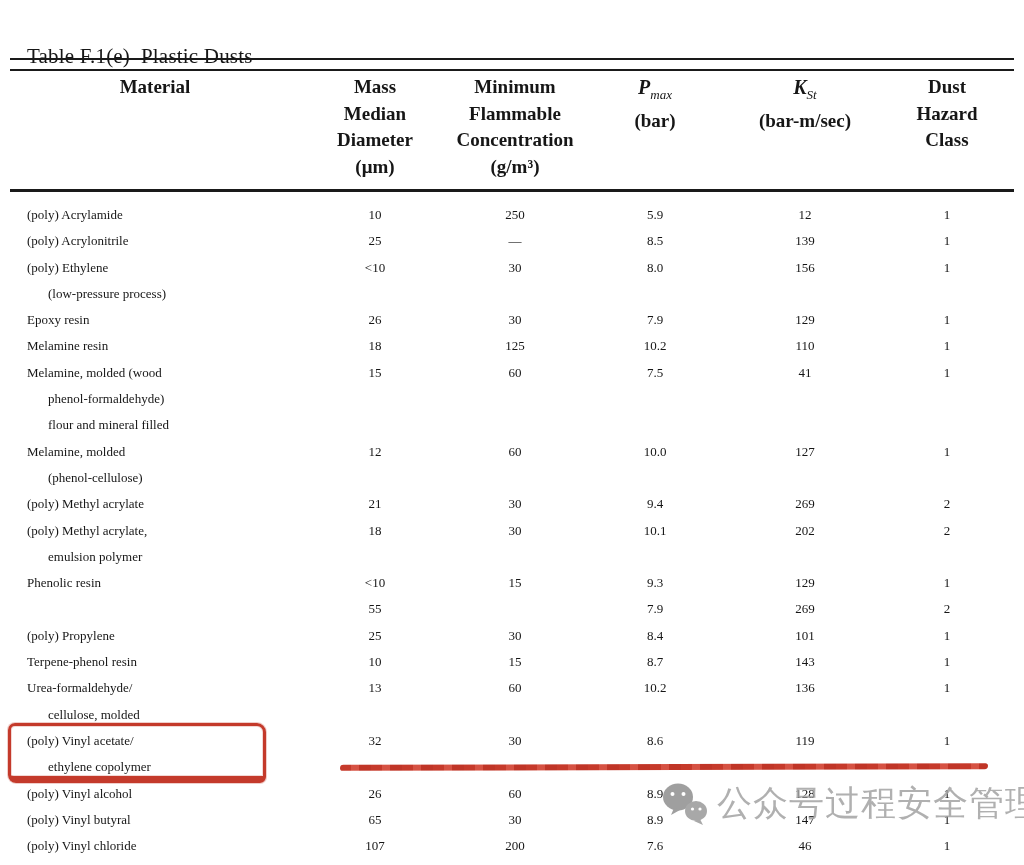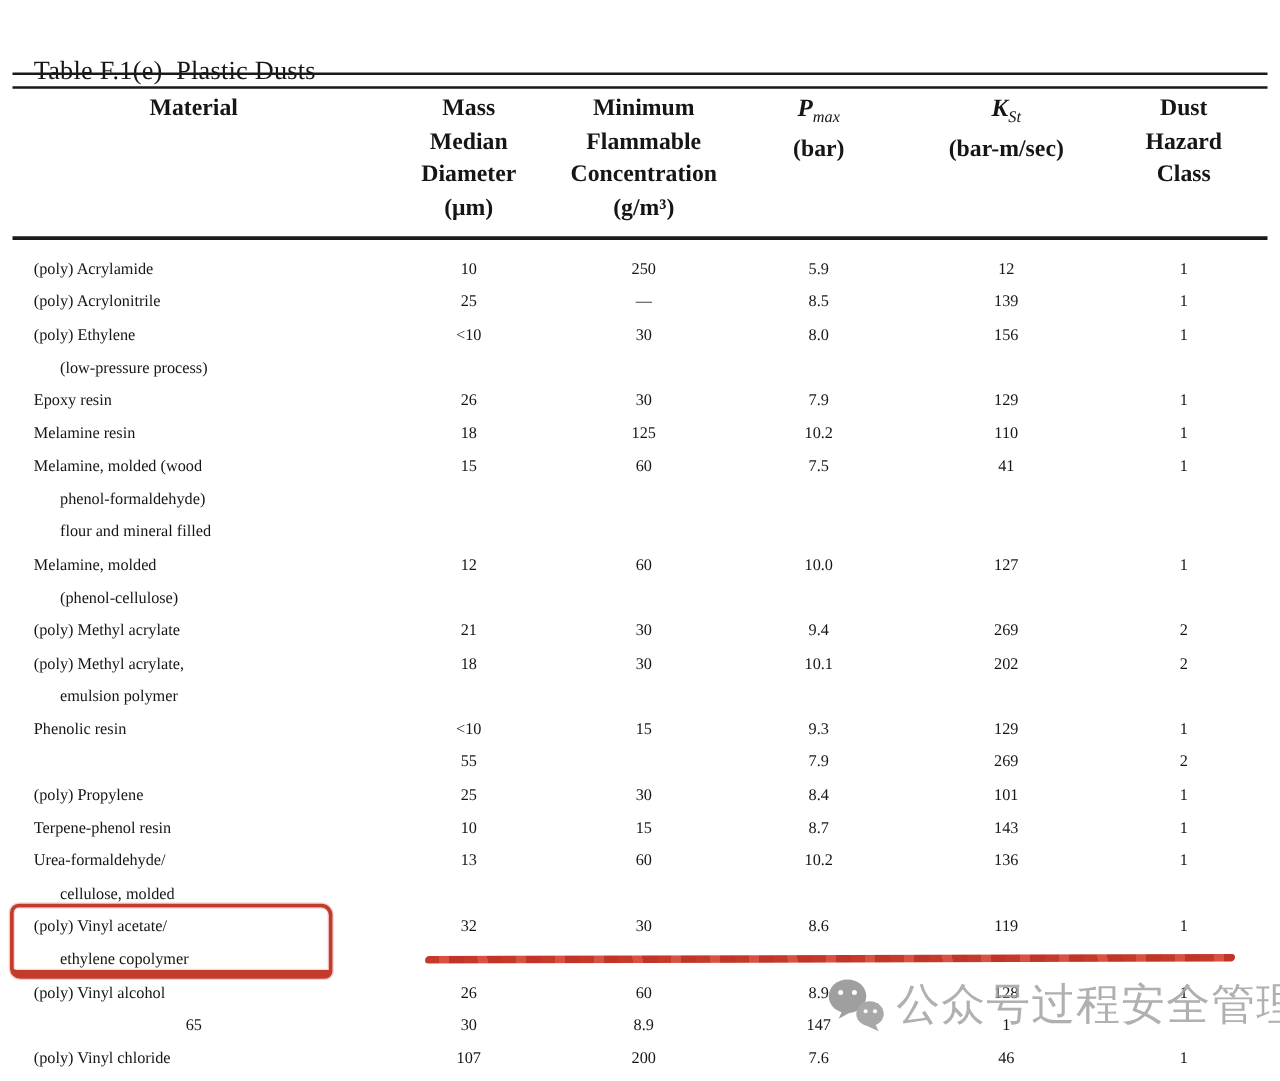--- a/index.html
+++ b/index.html
@@ -311,20 +311,23 @@
       <div class="cell mat">
         <div class="mline">(poly) Vinyl alcohol</div>
       </div>
       <div class="cell val">26</div>
       <div class="cell val">60</div>
       <div class="cell val">8.9</div>
       <div class="cell val">128</div>
       <div class="cell val">1</div>
     </div>
     <div class="trow">
+      <div class="cell mat">
+        <div class="mline">(poly) Vinyl butyral</div>
+      </div>
       <div class="cell val">65</div>
       <div class="cell val">30</div>
       <div class="cell val">8.9</div>
       <div class="cell val">147</div>
       <div class="cell val">1</div>
     </div>
     <div class="trow">
       <div class="cell mat">
         <div class="mline">(poly) Vinyl chloride</div>
       </div>

